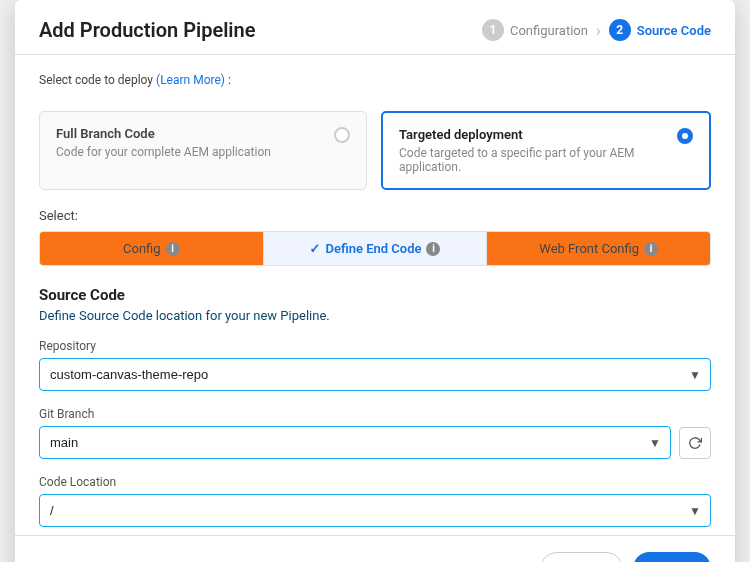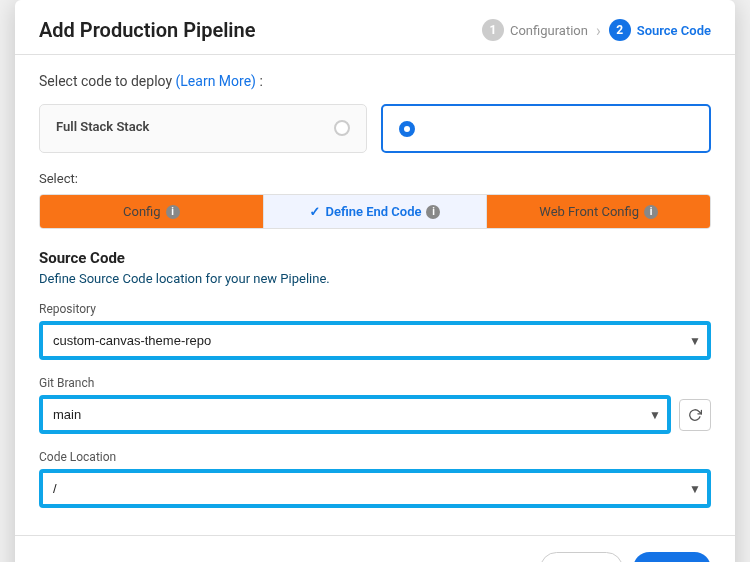--- a/index.html
+++ b/index.html
@@ -73,23 +73,23 @@
       padding: 18px 24px;
       max-height: 480px;
       overflow-y: auto;
       position: relative;
     }
     
     .modal-body::-webkit-scrollbar { width: 8px; }
     .modal-body::-webkit-scrollbar-thumb { background: #ccc; border-radius: 4px; }
 
     .select-code-label {
-      font-size: 14px;
+      font-size: 12px;
       color: #444;
-      margin-bottom: 15px;
+      margin-bottom: 24px;
     }
     .select-code-label a {
       color: #1473e6;
       text-decoration: none;
     }
     .deployment-options {
       display: flex;
       gap: 14px;
       margin-bottom: 18px;
     }
@@ -224,21 +224,21 @@
       gap: 8px;
       align-items: center;
     }
     .select-wrapper {
       flex: 1;
       position: relative;
     }
     .select-field {
       width: 100%;
       padding: 8px 32px 8px 10px;
-      border: 4px solid #0ea5e9;
+      border: 1px solid #0ea5e9;
       border-radius: 4px;
       font-size: 13px;
       color: #222;
       background: #fff;
       appearance: none;
       cursor: pointer;
     }
     .select-arrow {
       position: absolute;
       right: 10px;
@@ -316,26 +316,31 @@
     <div class="select-code-label">
       <span>Select code to deploy</span>
       <a href="#">(Learn More)</a>
       <span> :</span>
     </div>
 
     <div class="deployment-options">
 
       <div class="deployment-card">
         <div class="deployment-card-text">
-          <div class="deployment-card-title">Full Stack Stack</div>
+          <div class="deployment-card-title">Full Branch Code</div>
+          <div class="deployment-card-desc">Code for your complete AEM application</div>
         </div>
         <div class="radio-circle"></div>
       </div>
 
       <div class="deployment-card selected">
+        <div class="deployment-card-text">
+          <div class="deployment-card-title">Targeted deployment</div>
+          <div class="deployment-card-desc">Code targeted to a specific part of your AEM application.</div>
+        </div>
         <div class="radio-circle selected"></div>
       </div>
     </div>
 
     <div class="include-label">Select:</div>
     <div class="tabs-row">
       <div class="tab">
         <span>Config</span>
         <span class="info-icon">i</span>
       </div>

